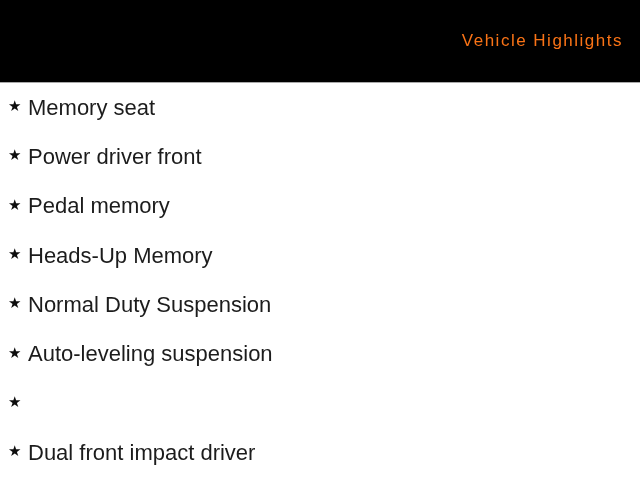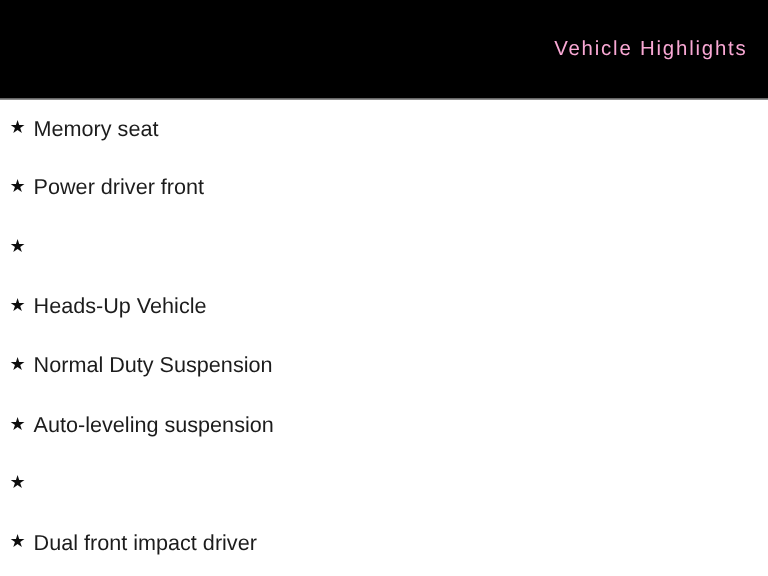--- a/index.html
+++ b/index.html
@@ -20,21 +20,21 @@
     height: 83px;
     width: 100%;
     background: #000000;
     border-bottom: 1px solid #a9a9a9;
     display: flex;
     align-items: center;
     justify-content: flex-end;
     padding-right: 17px;
   }
   .header-title {
-    color: #f9a8d4;
+    color: #f97316;
     font-size: 17px;
     letter-spacing: 1.5px;
     white-space: nowrap;
   }
   .highlight-list {
     width: 100%;
   }
   .item {
     height: 49.3px;
     display: flex;
@@ -45,21 +45,21 @@
     width: 20px;
     margin-left: 8px;
     font-family: "DejaVu Sans", sans-serif;
     font-size: 15px;
     line-height: 1;
     color: #0d0d0d;
     text-align: left;
     transform: translateY(-1px);
   }
   .label {
-    font-size: 18px;
+    font-size: 22px;
     color: #1c1c1c;
     white-space: nowrap;
   }
 </style>
 </head>
 <body>
 
 <div id="screen">
 
   <div class="header">
@@ -73,25 +73,26 @@
       <span class="label">Memory seat</span>
     </div>
 
     <div class="item">
       <span class="star">★</span>
       <span class="label">Power driver front</span>
     </div>
 
     <div class="item">
       <span class="star">★</span>
+      <span class="label">Pedal memory</span>
     </div>
 
     <div class="item">
       <span class="star">★</span>
-      <span class="label">Heads-Up Vehicle</span>
+      <span class="label">Heads-Up Memory</span>
     </div>
 
     <div class="item">
       <span class="star">★</span>
       <span class="label">Normal Duty Suspension</span>
     </div>
 
     <div class="item">
       <span class="star">★</span>
       <span class="label">Auto-leveling suspension</span>

